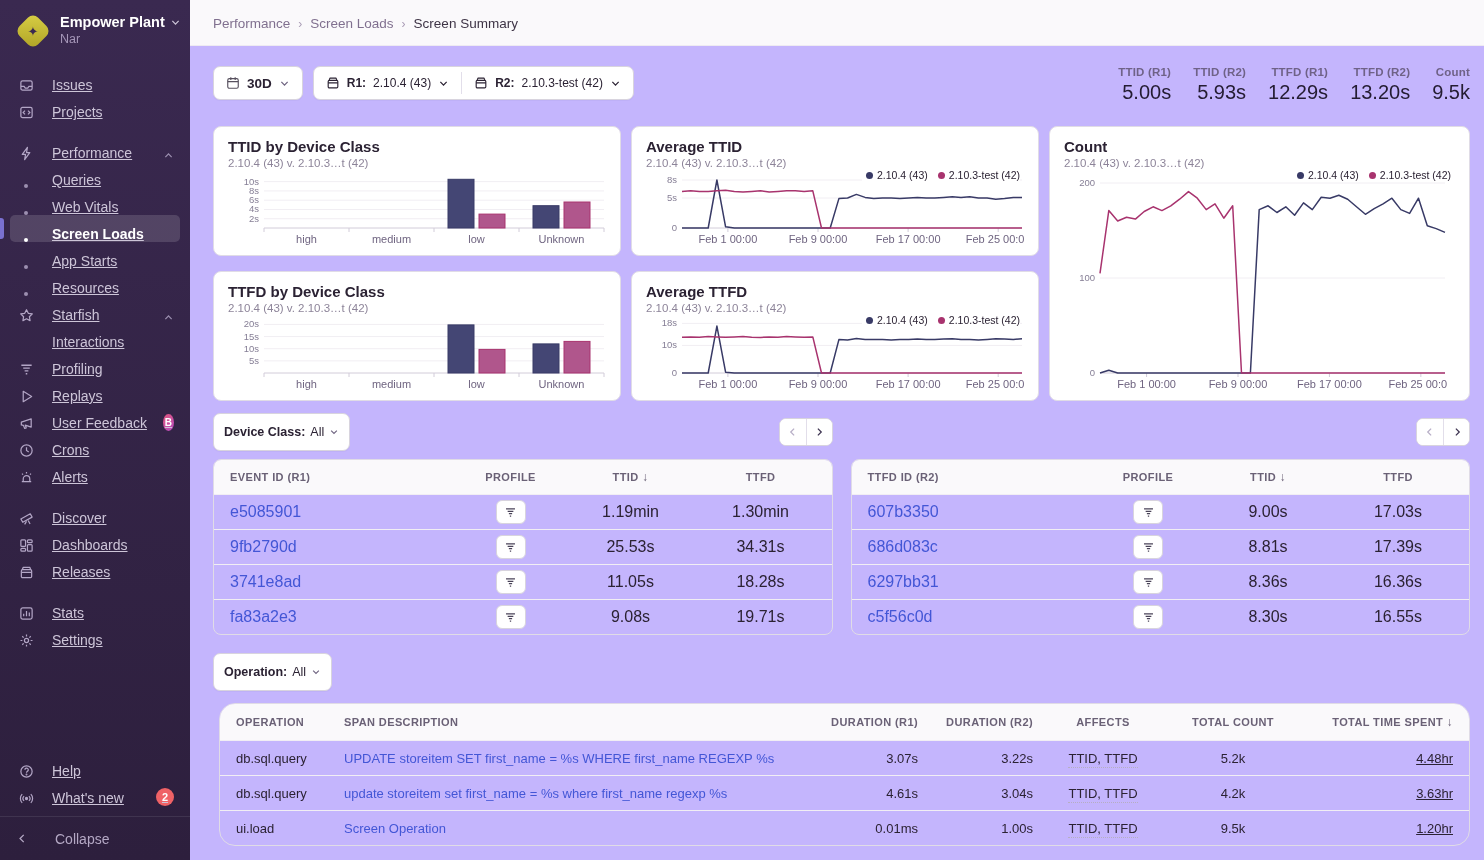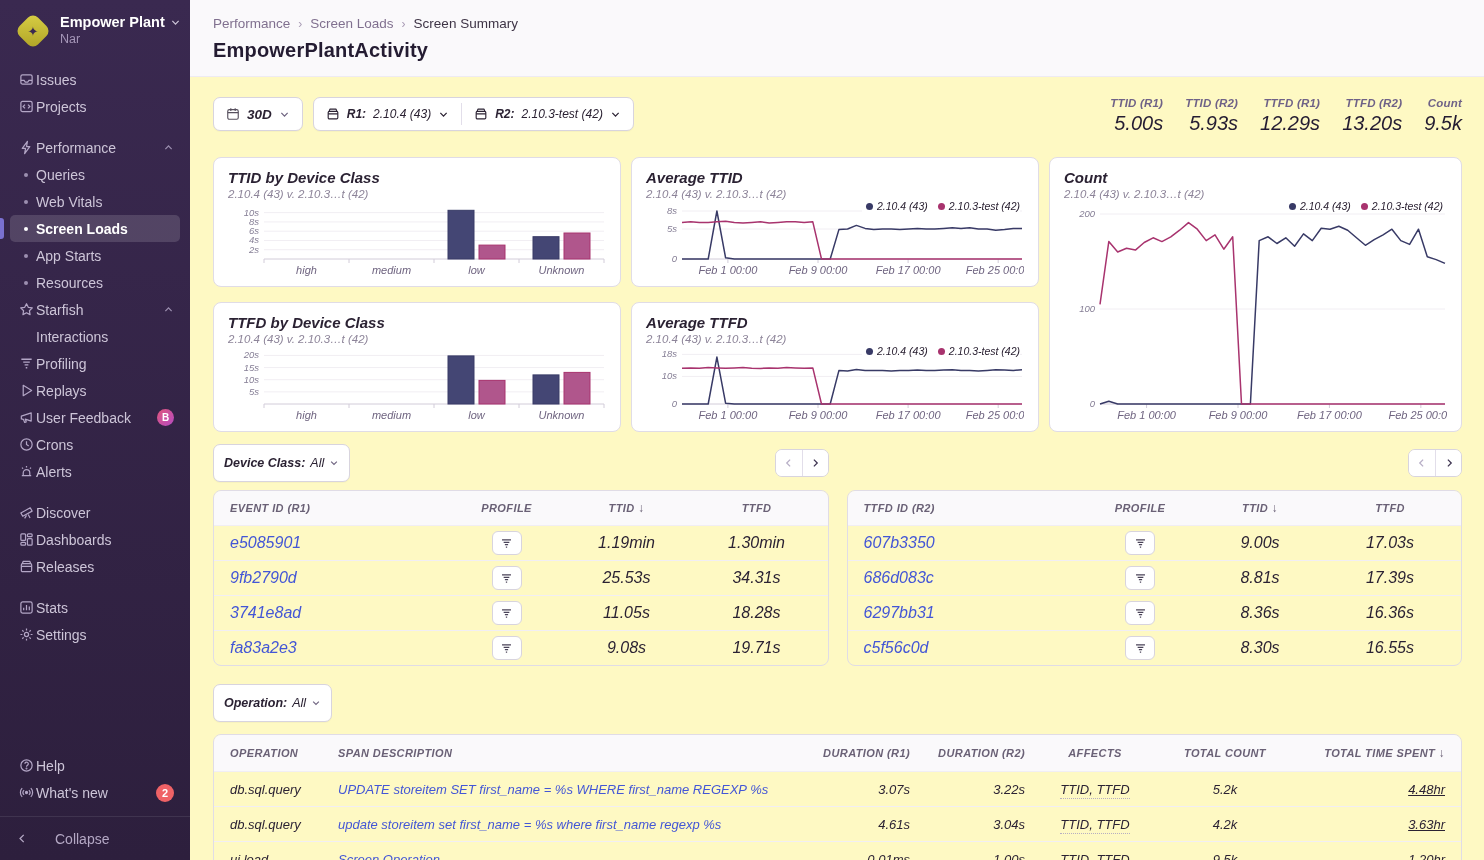--- a/index.html
+++ b/index.html
@@ -9,42 +9,42 @@
   
   .sidebar { width:190px; flex:0 0 190px; background:linear-gradient(180deg,#3a2950,#2d1f3d); color:#cdc5d8; display:flex; flex-direction:column; font-size:14px; }
   .org { display:flex; gap:10px; padding:14px 14px 10px 16px; align-items:flex-start; cursor:pointer; }
   .org-logo { width:34px; height:34px; flex:0 0 34px; display:flex; align-items:center; justify-content:center; }
   .org-logo .diamond { width:26px; height:26px; background:linear-gradient(135deg,#d9cf45,#afa326); border-radius:7px; transform:rotate(45deg); display:flex; align-items:center; justify-content:center; }
   .org-logo .spark { transform:rotate(-45deg); color:#3a2950; font-size:13px; line-height:1; }
   .org-name { color:#fff; font-weight:700; font-size:14.5px; white-space:nowrap; display:flex; align-items:center; gap:5px; }
   .org-sub { color:#a596b8; font-size:12.5px; margin-top:2px; }
   .nav { flex:1; padding-top:8px; overflow:hidden; }
   .nav-gap { height:14px; }
-  .nav-item { position:relative; display:flex; align-items:center; gap:0; height:27px; margin:0 10px; padding:0 6px; border-radius:5px; cursor:pointer; }
+  .nav-item { position:relative; display:flex; align-items:flex-end; gap:16px; height:27px; margin:0 10px; padding:0 6px; border-radius:5px; cursor:pointer;text-decoration:underline; }
   .nav-ic { width:20px; flex:0 0 20px; display:flex; align-items:center; justify-content:center; color:#b3a6c6; }
   .nav-lb { white-space:nowrap; font-size:14px; }
   .nav-chev { margin-left:auto; color:#9c8fb0; display:flex; }
   .nav-item.active { background:rgba(255,255,255,.14); }
   .nav-item.active .nav-lb { color:#fff; font-weight:700; }
   .nav-item.active::before { content:''; position:absolute; left:-10px; top:3px; bottom:3px; width:4px; border-radius:0 3px 3px 0; background:#7a70d1; }
   .dot { width:4px; height:4px; border-radius:50%; background:#9c8fb0; }
   .badge-b { margin-left:auto; width:17px; height:17px; border-radius:50%; background:linear-gradient(135deg,#e1567c,#b44bc2); color:#fff; font-size:10px; font-weight:700; display:flex; align-items:center; justify-content:center; }
   .badge-num { margin-left:auto; width:18px; height:18px; border-radius:50%; background:#ef6266; color:#fff; font-size:11px; font-weight:700; display:flex; align-items:center; justify-content:center; }
   .side-footer { padding-bottom:0; }
   .collapse-row { border-top:1px solid rgba(255,255,255,.09); margin-top:10px; height:44px; display:flex; align-items:center; gap:26px; padding:0 16px; color:#b4a8c4; cursor:pointer; }
 
   
   .main { flex:1; display:flex; flex-direction:column; min-width:0; }
   .page-header { background:#faf9fb; padding:16px 22px 14px 23px; border-bottom:1px solid #eeebf2; }
   .breadcrumb { display:flex; align-items:center; gap:8px; font-size:13.5px; color:#80708f; }
   .breadcrumb .sep { color:#a99cb5; font-size:12px; }
   .breadcrumb .last { color:#3e3446; }
   .crumb { cursor:pointer; }
   .page-title { font-size:20px; font-weight:700; color:#241c32; margin-top:8px; letter-spacing:.2px; }
-  .content { flex:1; padding:20px 22px 0 23px; background:#fef9c3; overflow:hidden;font-style:italic; }
+  .content { flex:1; padding:20px 14px 0 23px; background:#c4b5fd; overflow:hidden; }
 
   
   .filter-row { display:flex; align-items:flex-start; }
   .pills { display:flex; gap:10px; }
   .pill { display:flex; align-items:center; gap:7px; height:34px; padding:0 12px; background:#fff; border:1px solid #d8d4de; border-radius:7px; font-size:13.5px; cursor:pointer; color:#2b2233; box-shadow:0 1px 1px rgba(40,30,60,.03); }
   .pill b { font-weight:700; }
   .pill .ic { color:#57505e; display:flex; }
   .pill .chev { color:#6f6480; display:flex; }
   .pill-group { display:flex; align-items:stretch; border:1px solid #d8d4de; border-radius:7px; background:#fff; box-shadow:0 1px 1px rgba(40,30,60,.03); }
   .pill-group .seg { display:flex; align-items:center; gap:7px; padding:0 12px; height:32px; font-size:12px; cursor:pointer; }
@@ -80,21 +80,21 @@
   .erow { display:grid; grid-template-columns:1fr 90px 150px 110px; align-items:center; height:35px; padding:0 16px; border-top:1px solid #f1eef4; font-size:16px; }
   .erow.head { background:#faf9fb; border-top:none; height:34px; font-size:11px; font-weight:700; color:#6a6176; letter-spacing:.4px; }
   .erow .c2 { text-align:center; }
   .erow .c3, .erow .c4 { text-align:center; }
   .link { color:#4356d6; cursor:pointer; }
   .profile-btn { display:inline-flex; align-items:center; justify-content:center; width:30px; height:24px; border:1px solid #d8d4de; border-radius:6px; background:#fff; cursor:pointer; color:#4a4358; }
   .sort-arrow { font-size:12px; }
 
   
   .op-row { margin-top:18px; display:flex; }
-  .stable { border:1px solid #e0dce6; border-radius:8px; overflow:hidden; margin-top:12px; }
+  .stable { border:1px solid #e0dce6; border-radius:16px; overflow:hidden; margin-top:12px;margin-left:6px; }
   .srow { display:grid; grid-template-columns:108px 1fr 115px 115px 140px 120px 160px; align-items:center; height:35px; padding:0 16px; border-top:1px solid #f1eef4; font-size:13px; }
   .srow.head { background:#faf9fb; border-top:none; height:36px; font-size:11px; font-weight:700; color:#6a6176; letter-spacing:.4px; }
   .srow .num { text-align:right; }
   .srow .ctr { text-align:center; }
   .affects { border-bottom:1px dotted #b6aec2; padding-bottom:1px; }
   .timespent { color:#2b2233; text-decoration:underline; cursor:pointer; }
   svg.ic16 { display:block; }
 </style>
 </head>
 <body>
@@ -325,21 +325,20 @@
 
   <div class="main">
     <div class="page-header">
       <div class="breadcrumb">
         <span class="crumb">Performance</span>
         <span class="sep">›</span>
         <span class="crumb">Screen Loads</span>
         <span class="sep">›</span>
         <span class="last">Screen Summary</span>
       </div>
-      <div class="page-title">EmpowerPlantActivity</div>
     </div>
 
     <div class="content">
 
       <div class="filter-row">
         <div class="pills">
           <div class="pill">
             <span class="ic">
                 <svg class="ic16" width="14" height="14" viewBox="0 0 16 16" fill="none" stroke="currentColor" stroke-width="1.3">
                   <rect x="2" y="3" width="12" height="11" rx="1.8"></rect>

